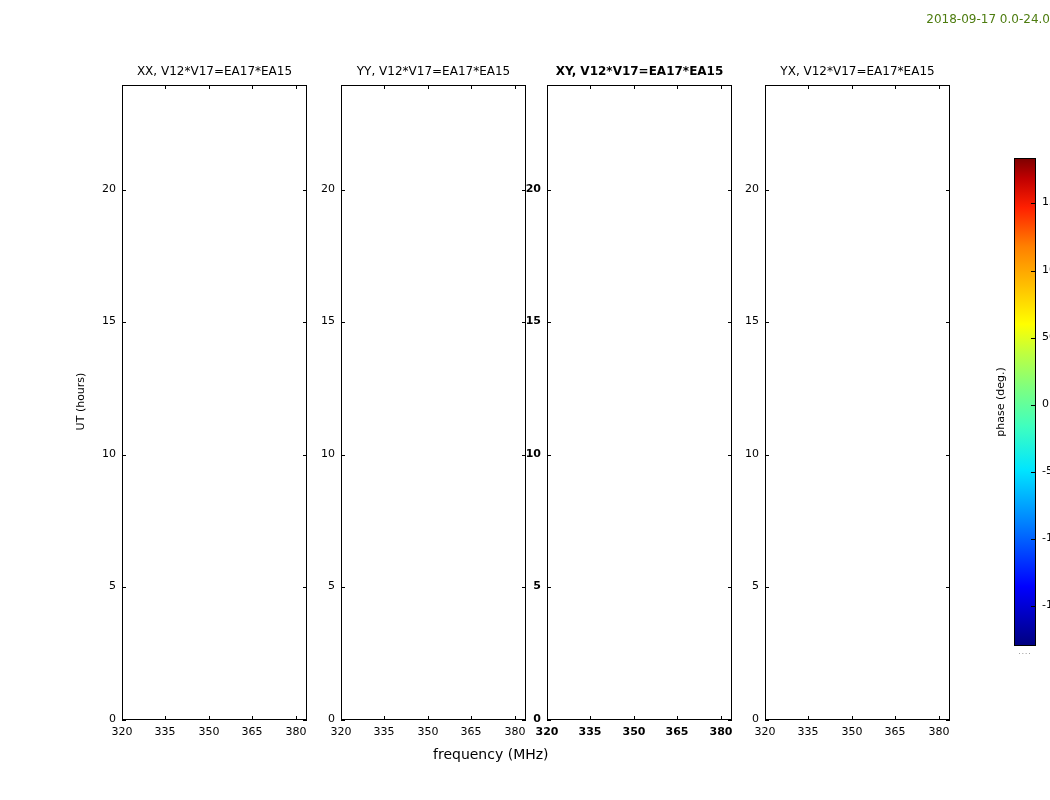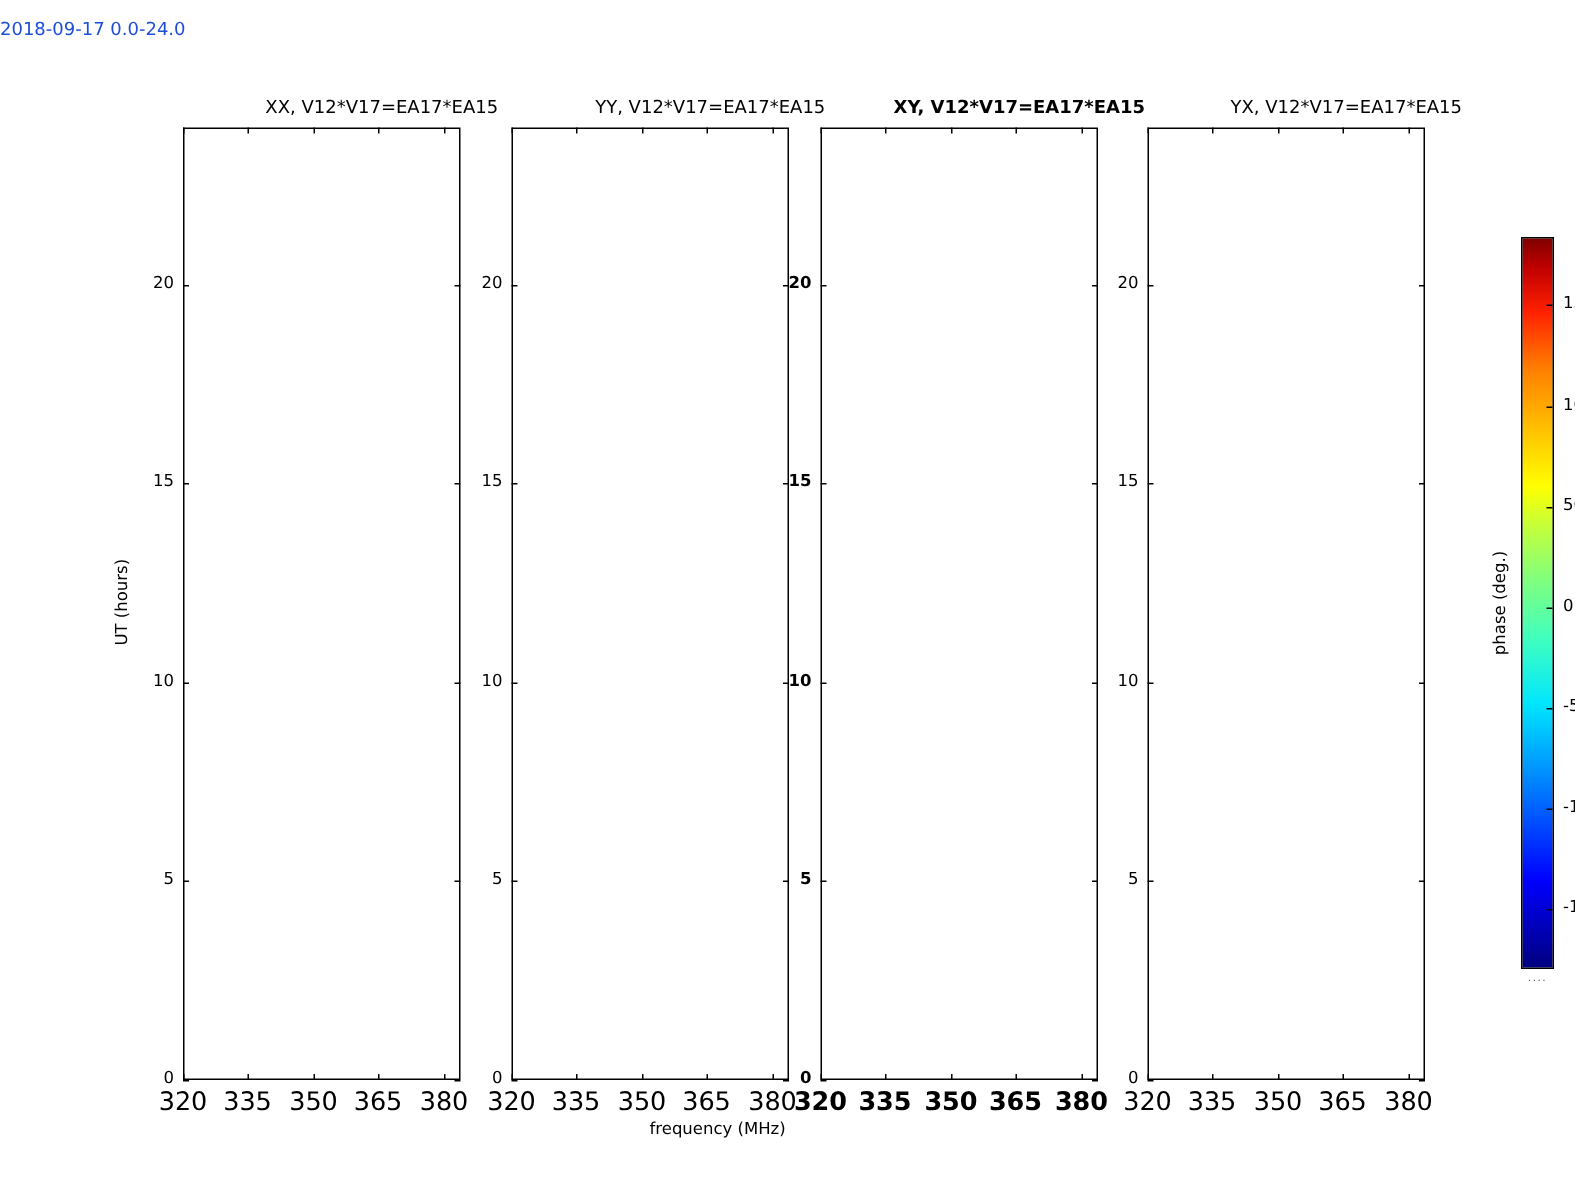--- a/index.html
+++ b/index.html
@@ -19,39 +19,38 @@
     position: absolute;
     left: 0; top: 0;
     width: 1050px;
     height: 800px;
   }
   .suptitle {
     position: absolute;
     top: 12px;
     left: 0;
     width: 1050px;
-    text-align: left;
+    text-align: right;
     font-size: 12px;
-    color: #1d4ed8;
+    color: #4d7c0f;
   }
   .panel {
     position: absolute;
     top: 85px;
     height: 635px;
     width: 185px;
   }
   .panel-title {
     position: absolute;
     bottom: 100%;
     left: 50%;
     transform: translateX(-50%);
     margin-bottom: 7px;
     white-space: nowrap;
     font-size: 12px;
-    margin-left: 40px;
   }
   .axes-frame {
     position: absolute;
     left: 0; top: 0;
     width: 100%;
     height: 100%;
     border: 1px solid #000000;
     box-sizing: border-box;
     background: #ffffff;
   }
@@ -108,33 +107,33 @@
     height: 4px;
     width: 1px;
     background: #000;
   }
   .xtick .xlabel-text {
     position: absolute;
     top: 100%;
     left: 0;
     transform: translateX(-50%);
     margin-top: 5px;
-    font-size: 17px;
+    font-size: 11px;
     white-space: nowrap;
   }
   .axis-ylabel {
     position: absolute;
     font-size: 11px;
     transform: rotate(-90deg);
     transform-origin: center center;
     white-space: nowrap;
   }
   .axis-xlabel {
     position: absolute;
-    font-size: 11px;
+    font-size: 14px;
     white-space: nowrap;
     text-align: center;
   }
   
   .cbar {
     position: absolute;
     left: 1014px;
     top: 158px;
     width: 22px;
     height: 488px;

